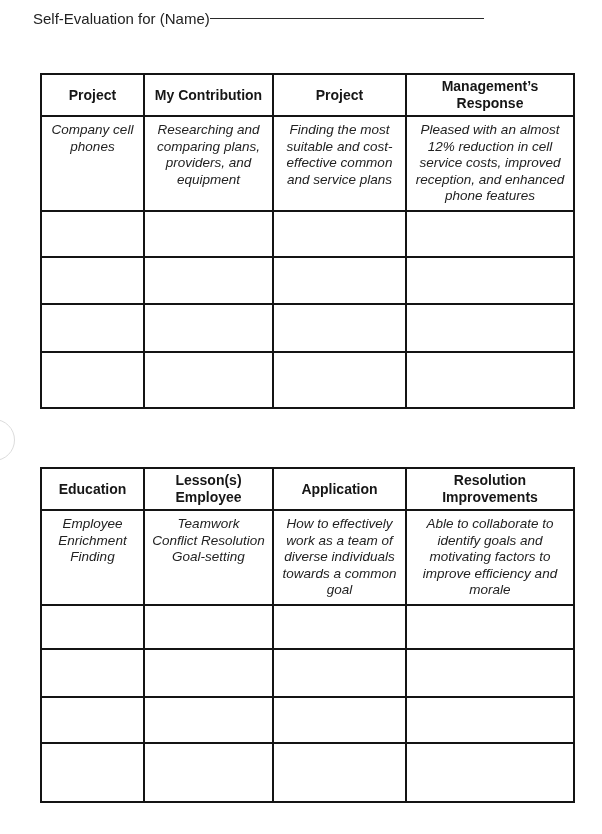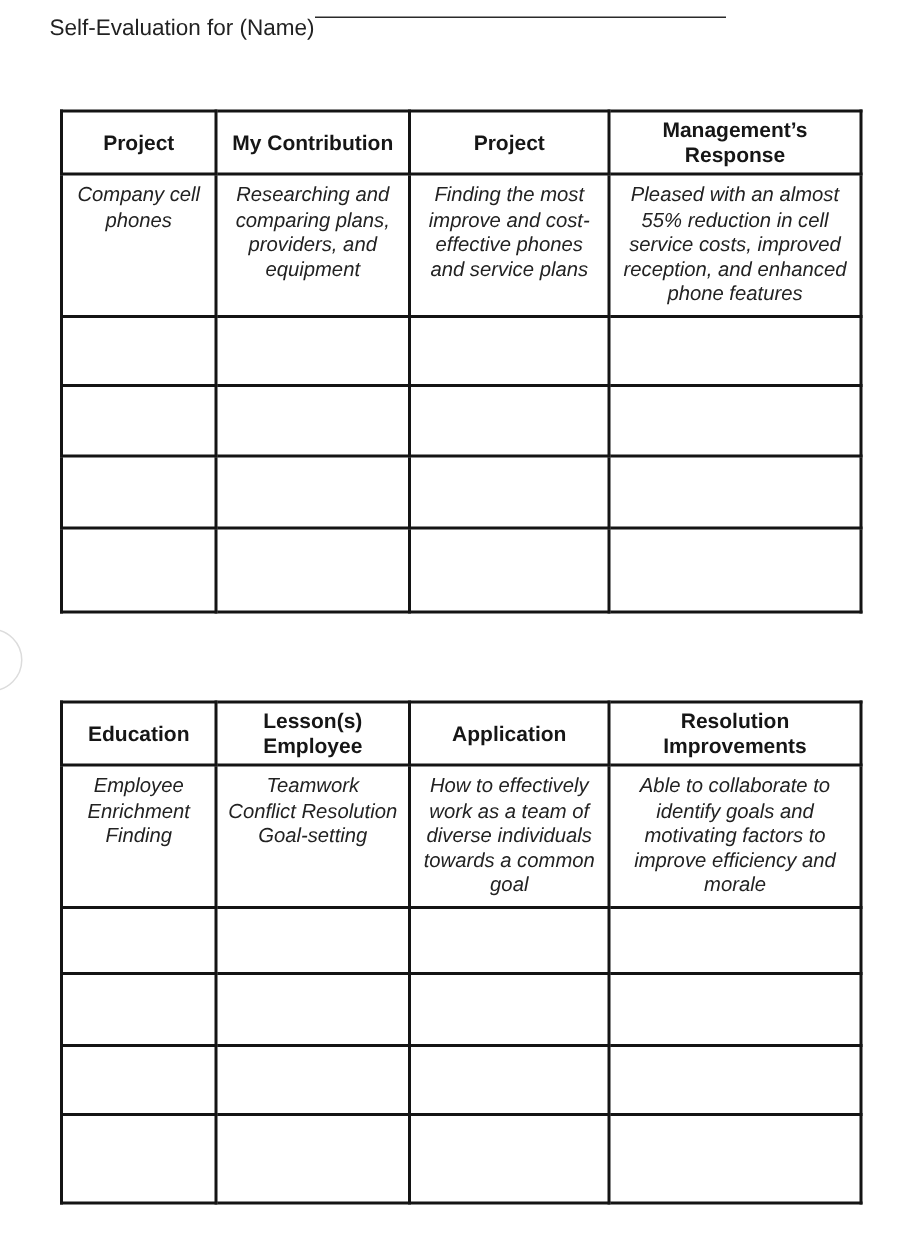--- a/index.html
+++ b/index.html
@@ -15,21 +15,21 @@
     overflow: hidden;
     font-family: "Liberation Sans", sans-serif;
     color: #1c1c1c;
   }
   
   .title-row {
     position: absolute;
     left: 33px;
     top: 10px;
     display: flex;
-    align-items: flex-start;
+    align-items: center;
     font-size: 15px;
     line-height: 18px;
     color: #222222;
   }
   .name-line {
     display: inline-block;
     width: 274px;
     height: 1px;
     border-bottom: 1.5px solid #2a2a2a;
     margin-bottom: 2px;
@@ -123,22 +123,22 @@
         <th>Project</th>
         <th>My Contribution</th>
         <th>Project</th>
         <th>Management’s Response</th>
       </tr>
     </thead>
     <tbody>
       <tr class="row-data">
         <td>Company cell phones</td>
         <td>Researching and comparing plans, providers, and equipment</td>
-        <td>Finding the most improve and cost-effective phones and service plans</td>
-        <td>Pleased with an almost 55% reduction in cell service costs, improved reception, and enhanced phone features</td>
+        <td>Finding the most suitable and cost-effective common and service plans</td>
+        <td>Pleased with an almost 12% reduction in cell service costs, improved reception, and enhanced phone features</td>
       </tr>
       <tr class="row-e1">
         <td></td>
         <td></td>
         <td></td>
         <td></td>
       </tr>
       <tr class="row-e2">
         <td></td>
         <td></td>

